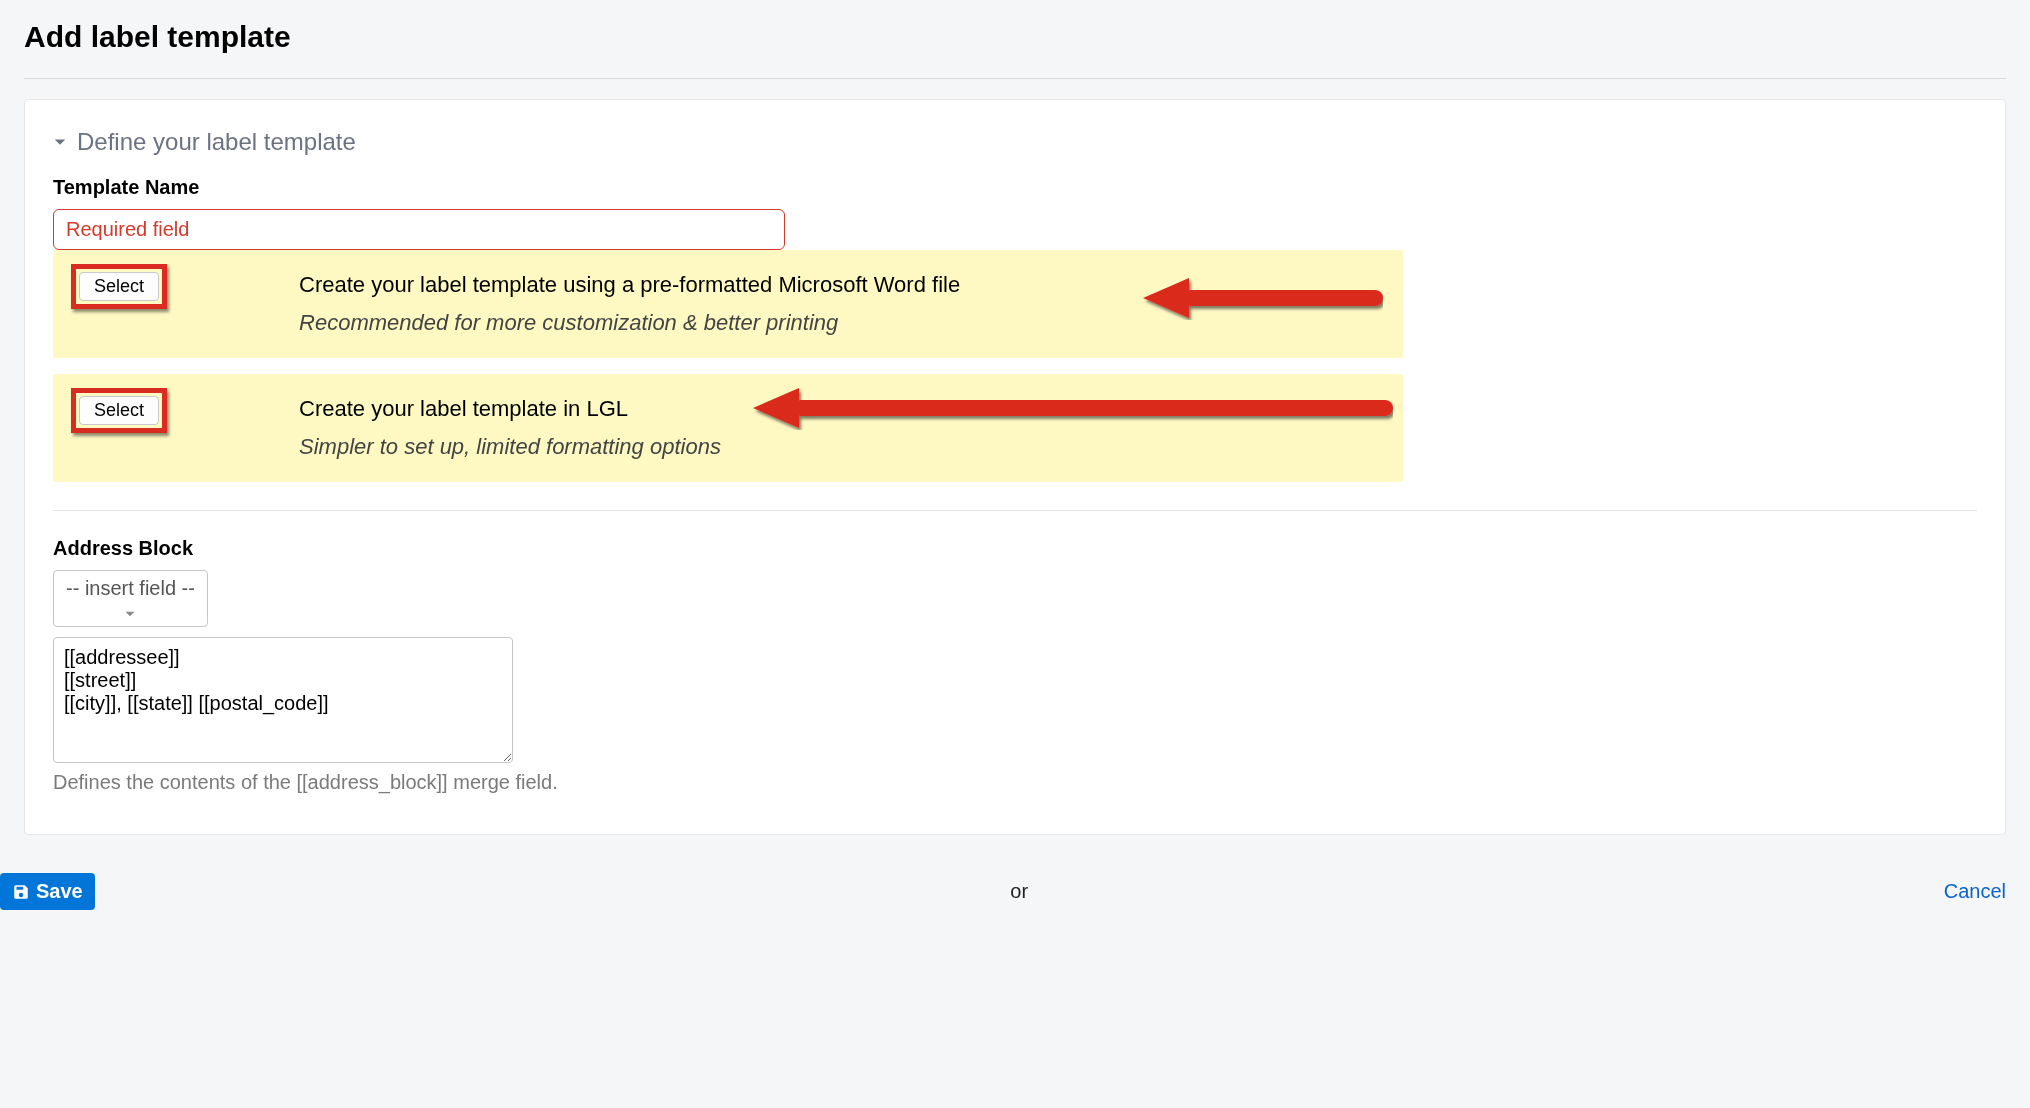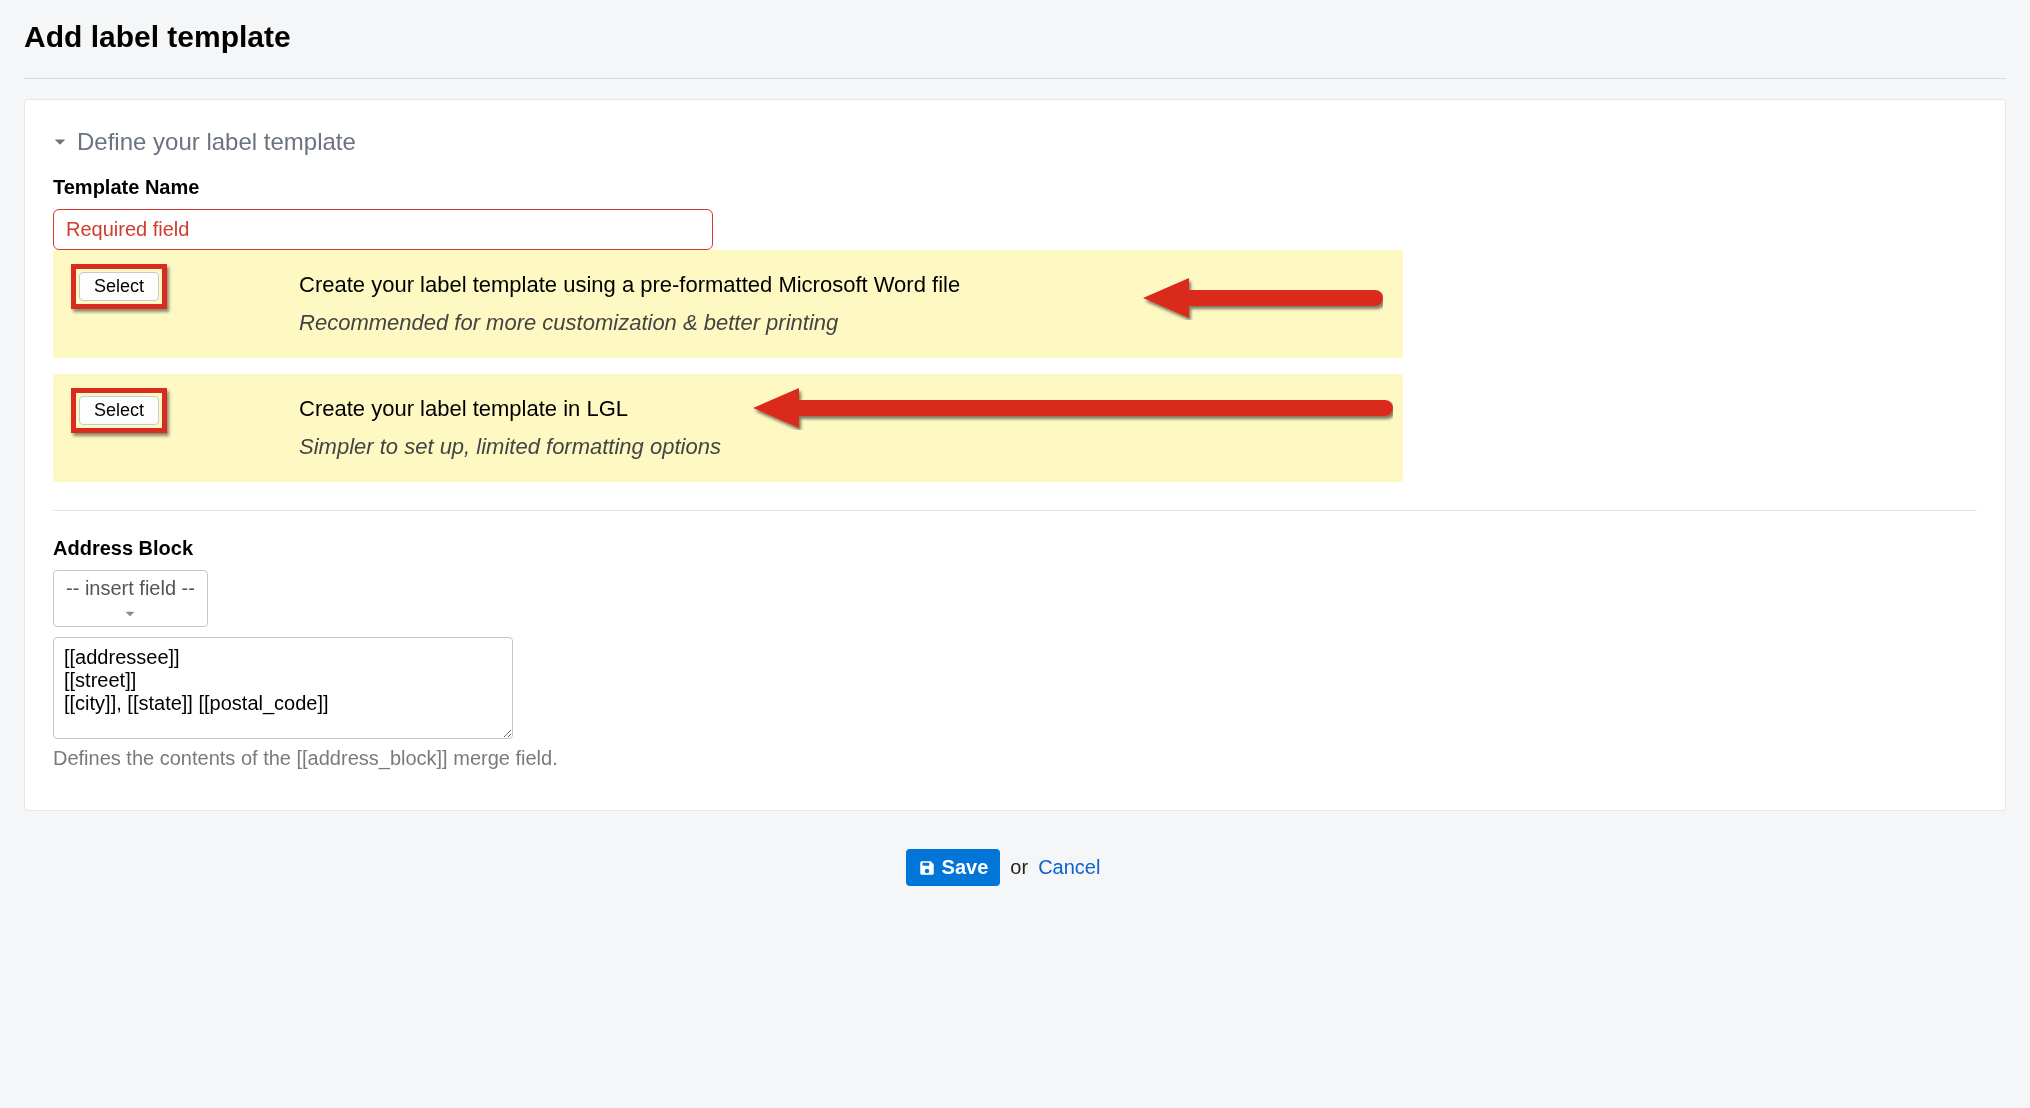--- a/index.html
+++ b/index.html
@@ -44,21 +44,21 @@
       font-size: 24px;
       font-weight: 400;
       color: #6b7280;
     }
     .field-label {
       font-size: 20px;
       font-weight: 700;
       margin-bottom: 10px;
     }
     .template-name-input {
-      width: 660px;
+      width: 732px;
       max-width: 100%;
       border: 1px solid #d33a2c;
       border-radius: 6px;
       padding: 8px 12px;
       font-size: 20px;
       color: #d33a2c;
       outline: none;
     }
     .template-name-input::placeholder {
       color: #d33a2c;
@@ -140,37 +140,37 @@
       flex-direction: column;
     }
     .dropdown .caret {
       width: 12px;
       height: 12px;
       display: inline-flex;
     }
     .addr-textarea {
       display: block;
       width: 460px;
-      height: 102px;
+      height: 126px;
       border: 1px solid #c6c6c6;
       border-radius: 4px;
       padding: 8px 10px;
       font-size: 20px;
       font-family: inherit;
       resize: both;
     }
     .helper-text {
       color: #7a7a7a;
       font-size: 20px;
       margin-top: 8px;
     }
 
     .footer {
       display: flex;
-      justify-content: center;
+      justify-content: space-between;
       align-items: center;
       gap: 10px;
       padding: 18px 24px 24px 0;
     }
     .save-btn {
       display: inline-flex;
       align-items: center;
       gap: 6px;
       background: #0275d8;
       color: #fff;

